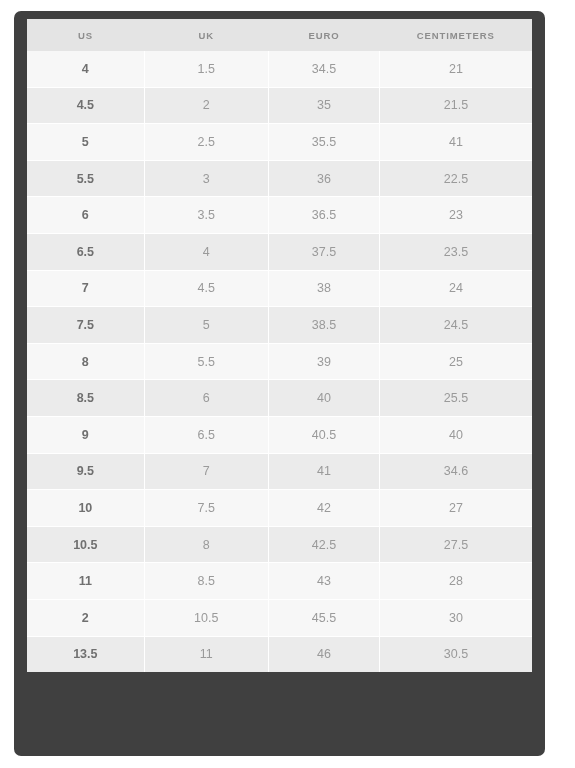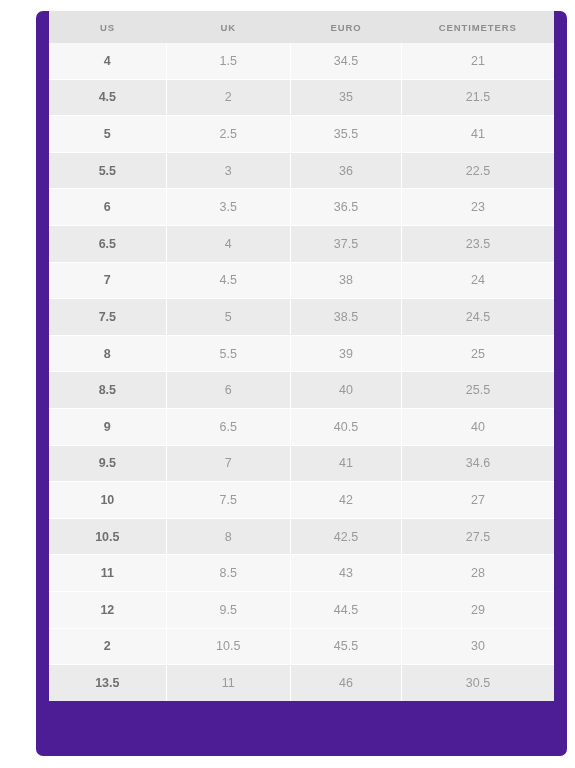--- a/index.html
+++ b/index.html
@@ -18,28 +18,28 @@
     position: relative;
     width: 575px;
     height: 768px;
     background: #ffffff;
     box-sizing: border-box;
   }
 
   
   .size-chart-frame {
     position: absolute;
-    left: 36px;
+    left: 14px;
     top: 11px;
     width: 531px;
     height: 745px;
-    background: #4c1d95;
+    background: #404040;
     border-radius: 7px;
     box-sizing: border-box;
-    padding: 0 13px 13px 13px;
+    padding: 8px 13px 13px 13px;
     overflow: hidden;
   }
 
   table.size-table {
     width: 100%;
     border-collapse: collapse;
     table-layout: fixed;
     font-size: 12px;
   }
 
@@ -202,26 +202,20 @@
             <td>42.5</td>
             <td>27.5</td>
           </tr>
           <tr class="row-odd">
             <td class="us-cell">11</td>
             <td>8.5</td>
             <td>43</td>
             <td>28</td>
           </tr>
           <tr class="row-odd">
-            <td class="us-cell">12</td>
-            <td>9.5</td>
-            <td>44.5</td>
-            <td>29</td>
-          </tr>
-          <tr class="row-odd">
             <td class="us-cell">2</td>
             <td>10.5</td>
             <td>45.5</td>
             <td>30</td>
           </tr>
           <tr class="row-even">
             <td class="us-cell">13.5</td>
             <td>11</td>
             <td>46</td>
             <td>30.5</td>

